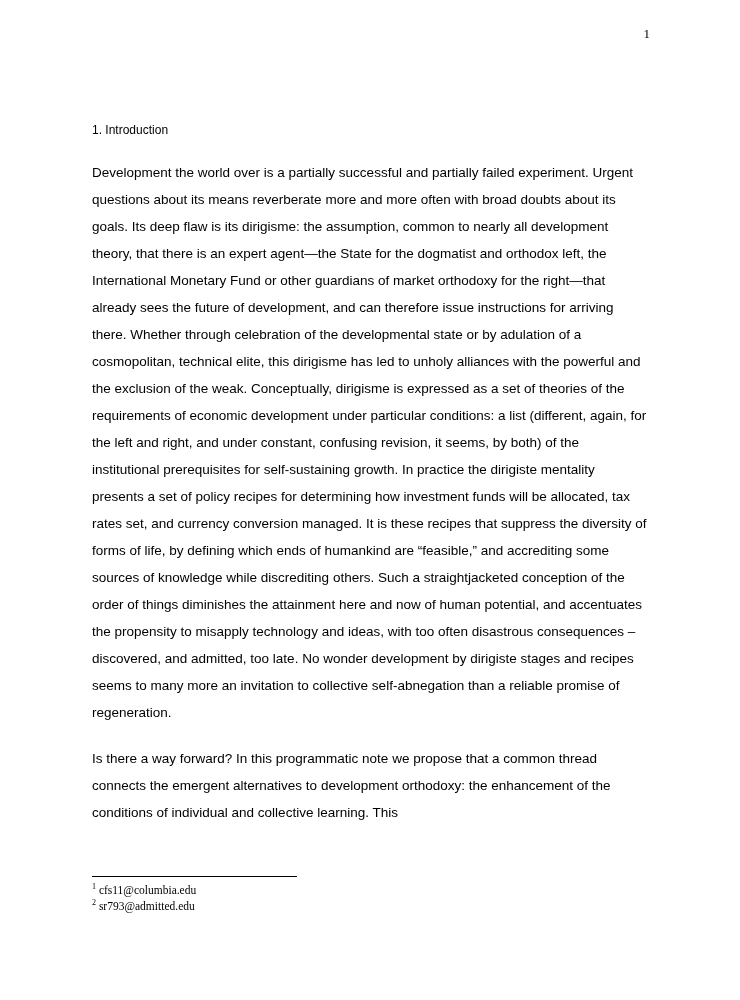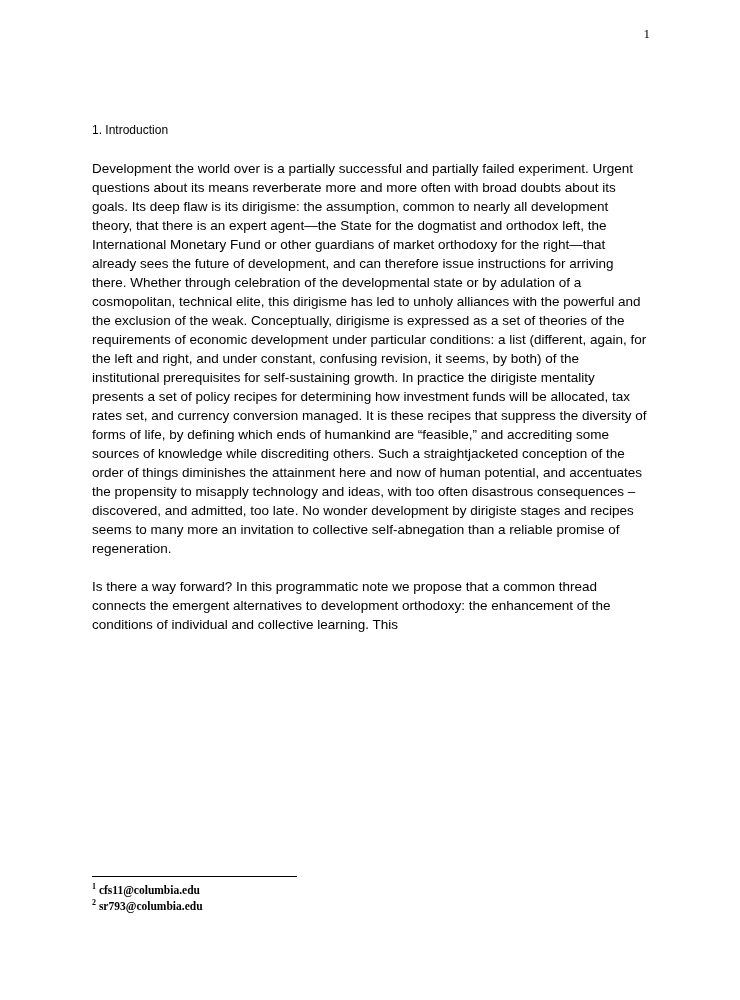--- a/index.html
+++ b/index.html
@@ -42,41 +42,40 @@
   }
   .section-heading {
     margin-top: 80px;
     font-size: 12px;
     line-height: 19px;
     font-weight: 400;
   }
   .body-para {
     margin-top: 19px;
     font-size: 13.5px;
-    line-height: 19px;
+    line-height: 27px;
     text-align: left;
   }
   .footnotes {
     position: absolute;
     left: 92px;
     top: 876px;
     width: 560px;
     font-family: "Liberation Serif", serif;
     font-size: 11.5px;
     color: #000000;
   }
   .footnote-rule {
     width: 205px;
     height: 0;
     border-top: 1.2px solid #000000;
     margin-bottom: 6px;
   }
   .footnote {
     line-height: 15.5px;
-    font-weight: bold;
   }
   .footnote .note-ref {
     font-size: 8px;
   }
 </style>
 </head>
 <body>
 
 <div class="page">
   <div class="content">
@@ -94,16 +93,16 @@
   </div>
 
   <div class="footnotes">
     <div class="footnote-rule"></div>
     <div class="footnote">
       <sup class="note-ref">1</sup>
       <span>cfs11@columbia.edu</span>
     </div>
     <div class="footnote">
       <sup class="note-ref">2</sup>
-      <span>sr793@columbia.edu</span>
+      <span>sr793@admitted.edu</span>
     </div>
   </div>
 </div>
 
 </body></html>

